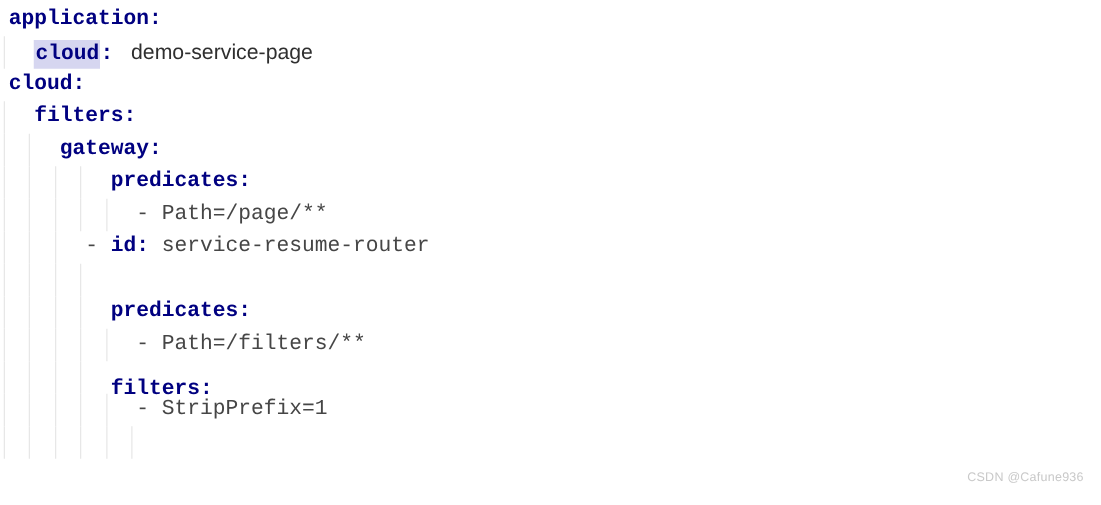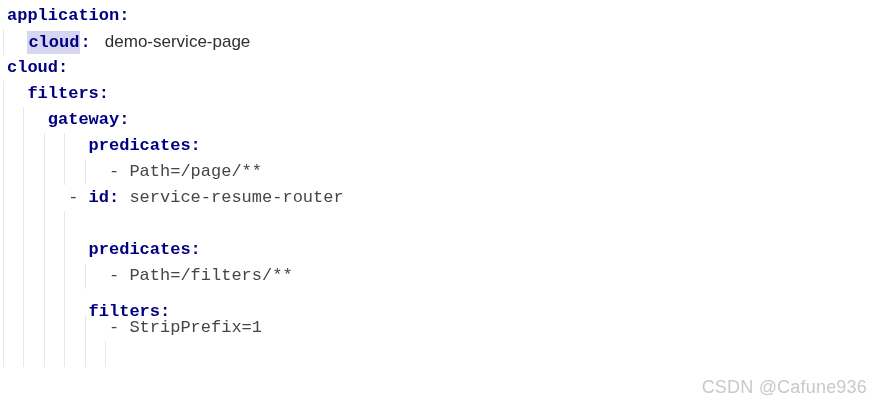--- a/index.html
+++ b/index.html
@@ -23,21 +23,21 @@
   .plain{color:var(--plain,#464646);}
   .prop{
     font-family:Liberation Sans, sans-serif;
     color:var(--prop,#2f2f2f);
   }
   .pad{margin-left:4px;}
   .hl{background:var(--hl,#d6d6f0);padding:2px 1px;}
   .watermark{
     position:absolute;right:14px;top:377px;
     font-family:"Liberation Sans","DejaVu Sans",sans-serif;
-    font-size:18px;letter-spacing:0.2px;
+    font-size:10px;letter-spacing:0.2px;
     color:var(--wm,#c9c9c9);
   }
 </style>
 </head>
 <body style="--bg: #ffffff; --key: #000080; --plain: #464646; --prop: #2f2f2f; --guide: #e7e7e7; --hl: #d6d6f0; --wm: #c9c9c9;">
 
 <div class="editor">
     <div class="line">
       <span class="code-text" style="left: 7px;"><span class="key">application:</span></span>
     </div>

